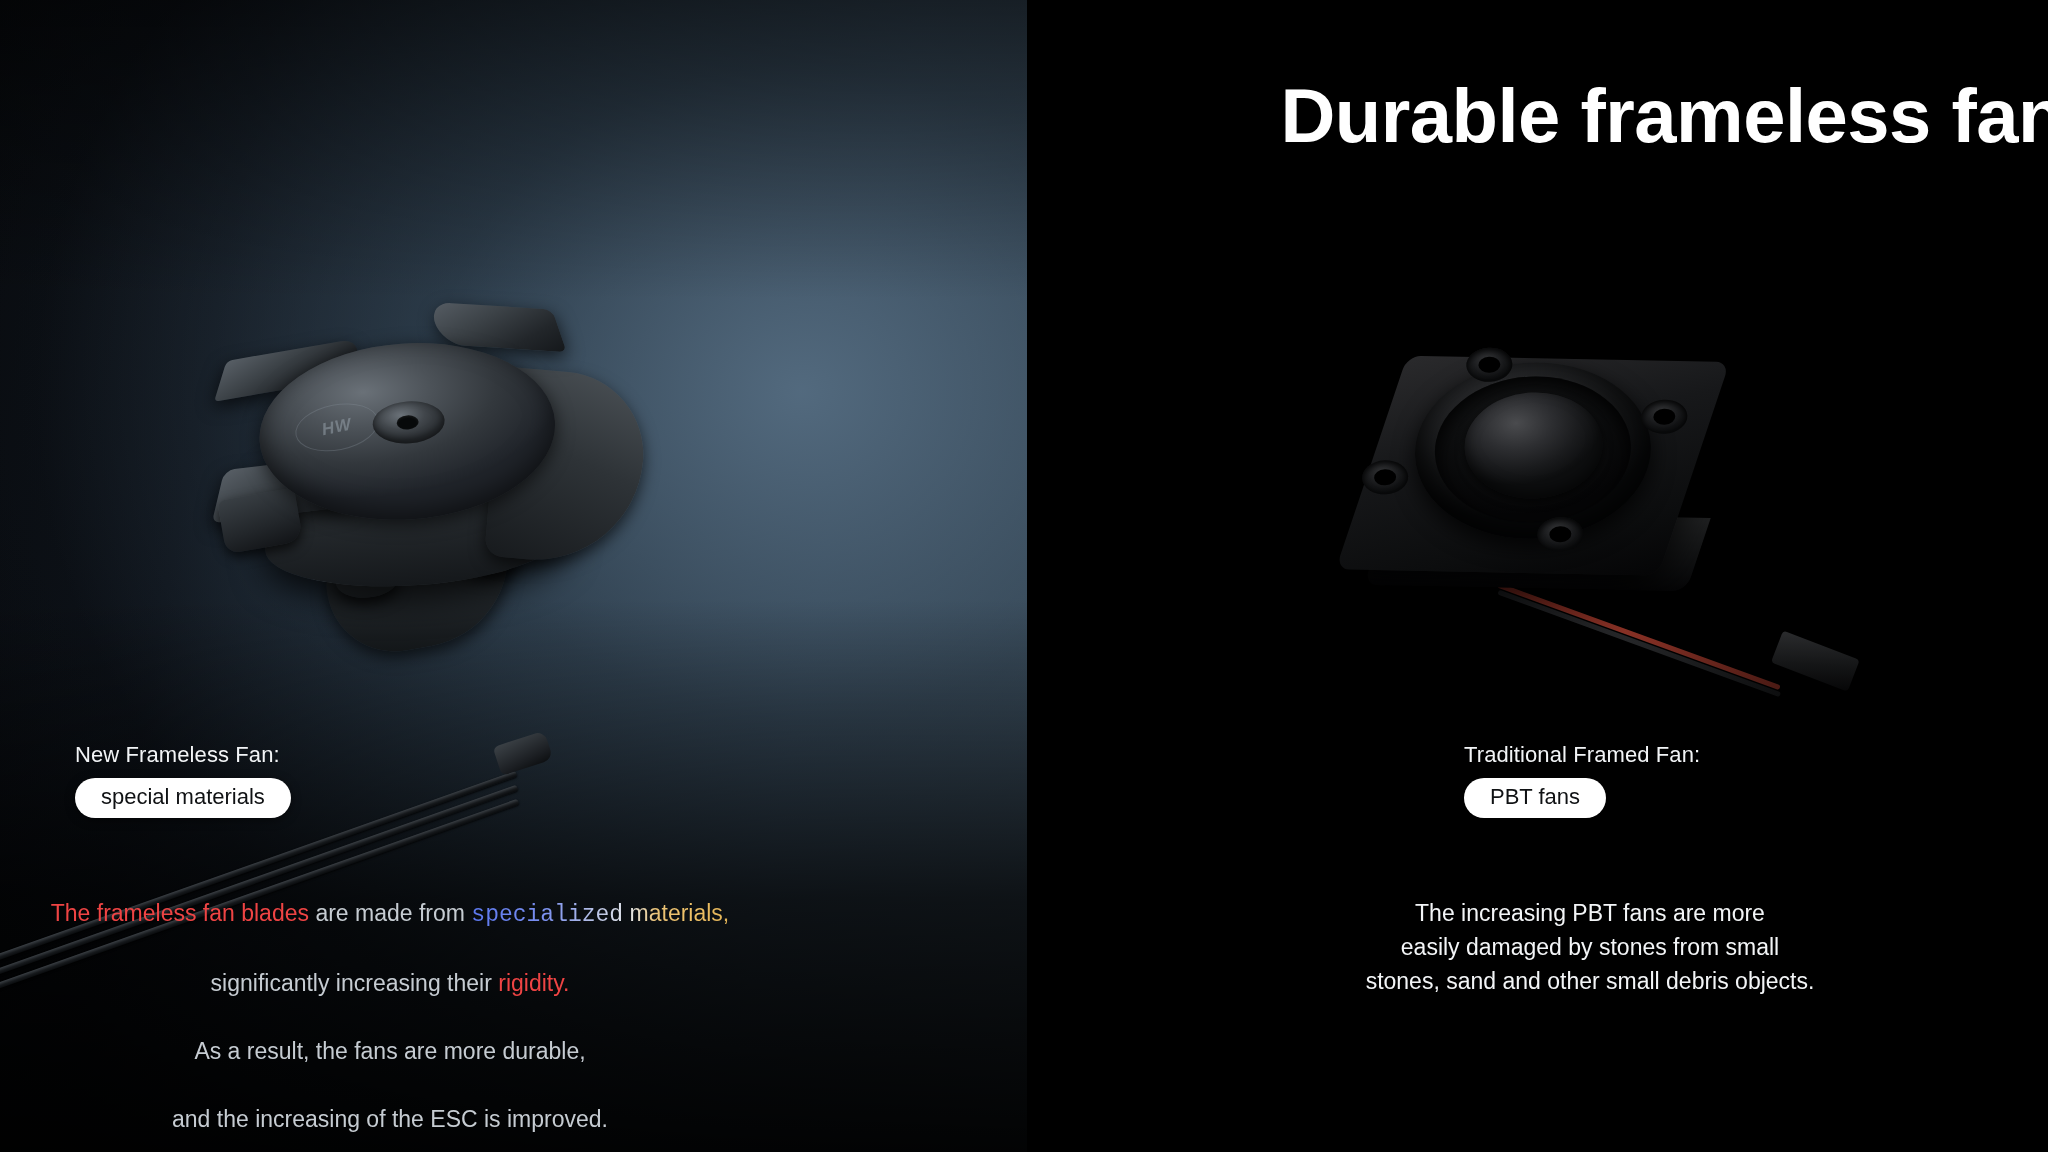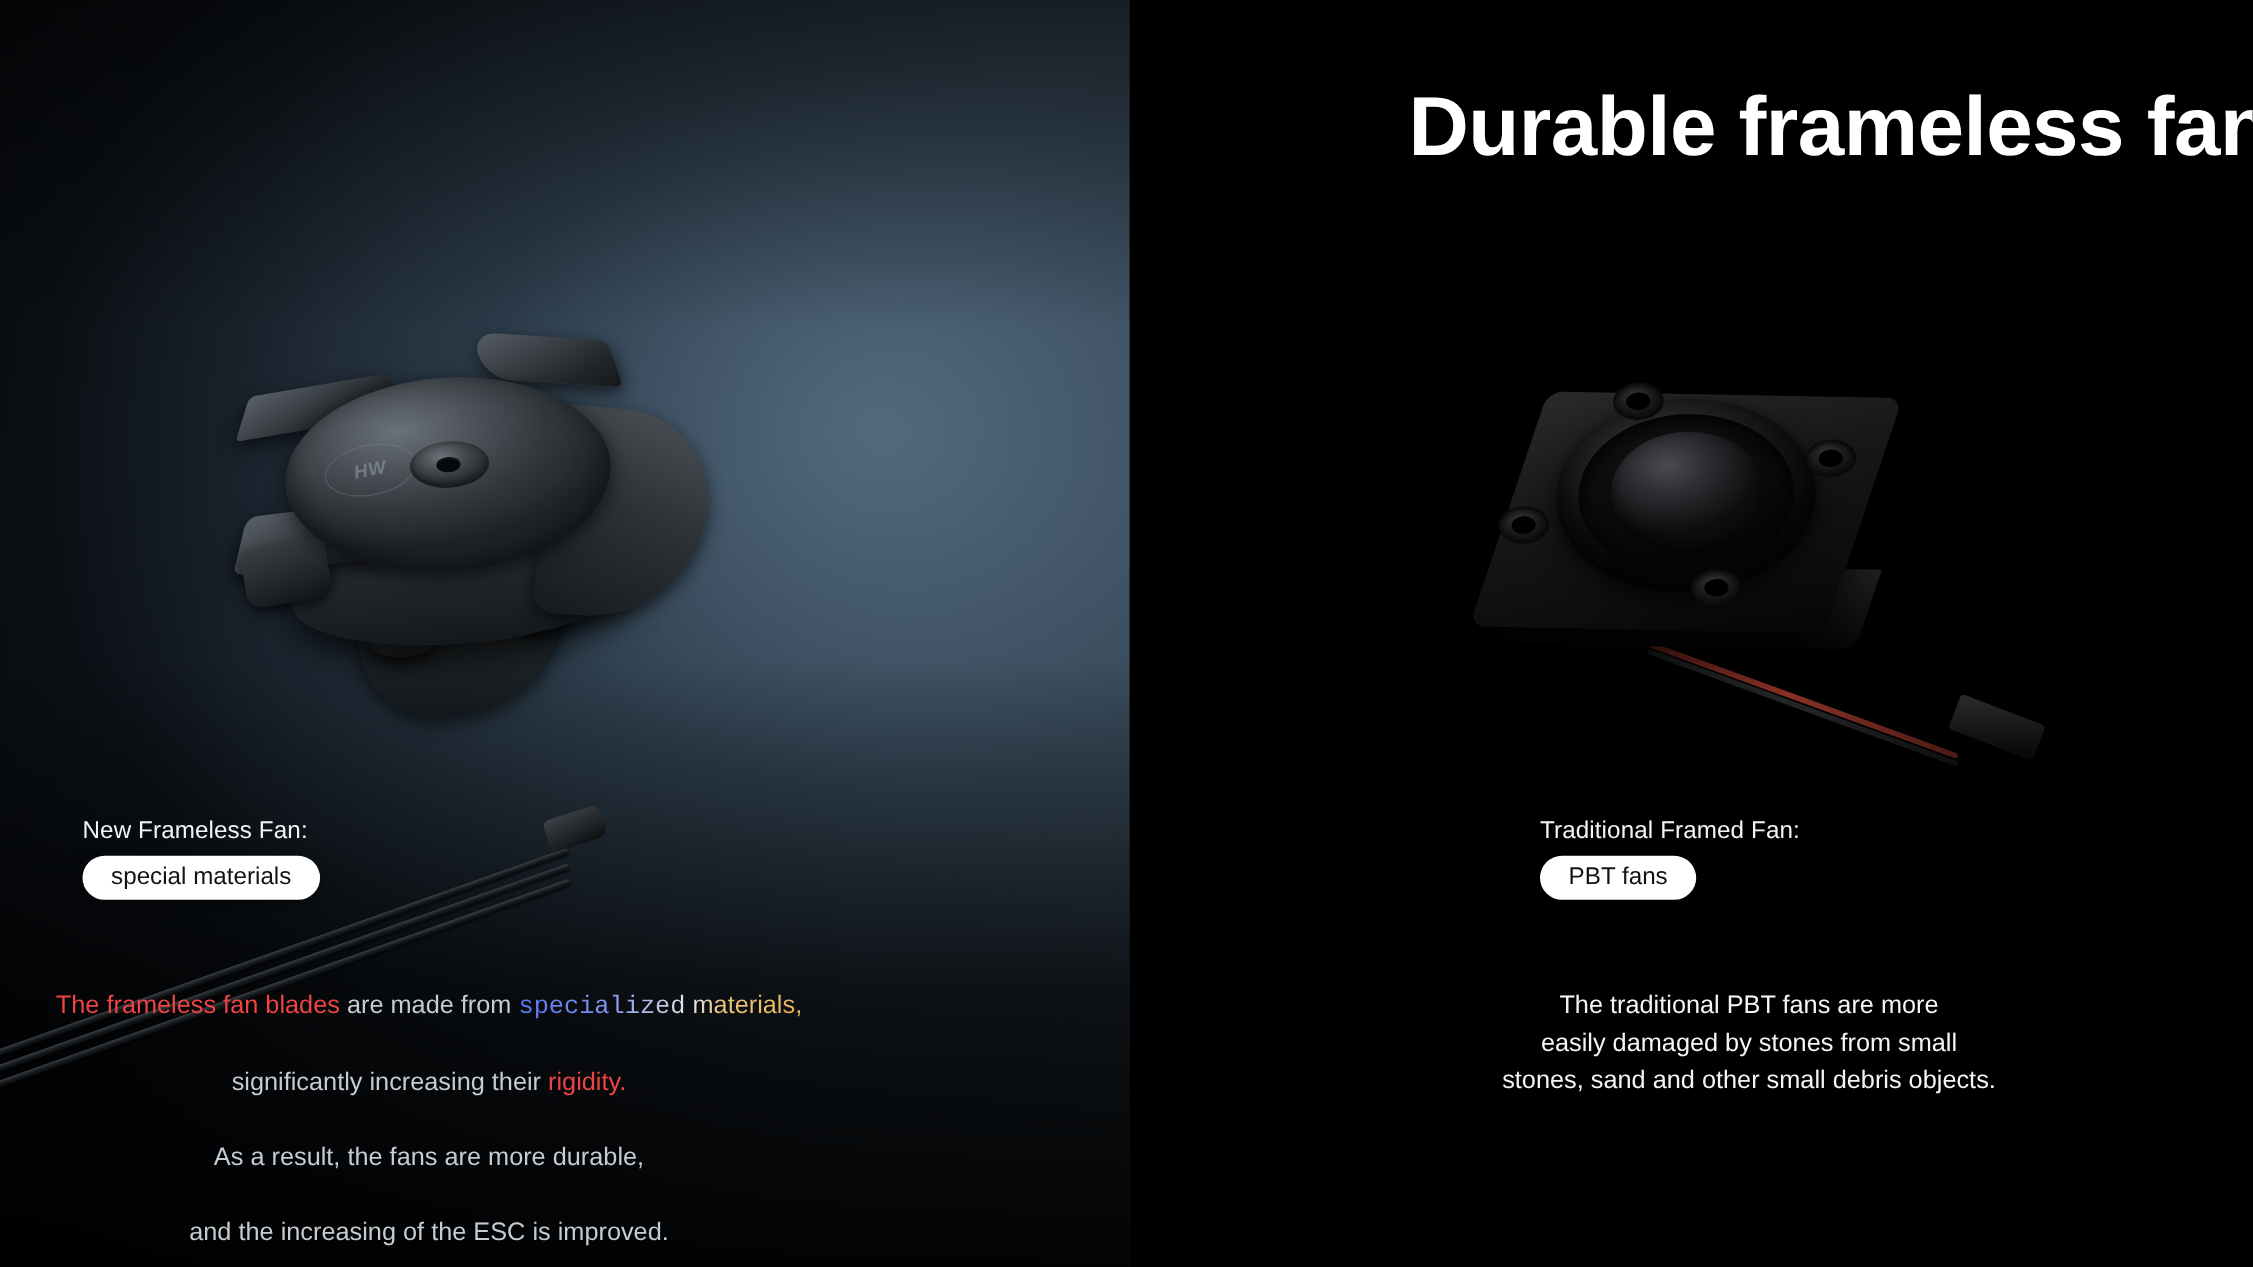--- a/index.html
+++ b/index.html
@@ -280,21 +280,21 @@
     box-shadow: 0 4px 10px rgba(0,0,0,0.9);
   }
 
   
   .caption-block {
     position: absolute;
     z-index: 30;
     text-align: left;
   }
   #caption-left  { left: 75px;   top: 742px; width: 600px; }
-  #caption-right { left: 1400px; top: 742px; width: 440px; }
+  #caption-right { left: 1464px; top: 742px; width: 440px; }
 
   .caption-label {
     font-size: 22px;
     font-weight: 400;
     color: #f2f4f6;
     letter-spacing: 0.1px;
     margin: 0 0 10px 0;
   }
   .pill {
     display: inline-block;
@@ -397,18 +397,18 @@
   </div>
 
   <div id="body-left" class="body-block">
     <span class="ln"><span class="bright">The frameless fan blades </span><span class="dim">are made from </span><span class="hl-blue">specialized</span><span> </span><span class="hl-gold">materials,</span></span>
     <span class="ln"><span class="dim">significantly increasing their </span><span class="bright">rigidity.</span></span>
     <span class="ln dim">As a result, the fans are more durable,</span>
     <span class="ln dim">and the increasing of the ESC is improved.</span>
   </div>
 
   <div id="body-right" class="body-block">
-    <span class="ln">The traditional PBT fans are more</span>
+    <span class="ln">The increasing PBT fans are more</span>
     <span class="ln">easily damaged by stones from small</span>
     <span class="ln">stones, sand and other small debris objects.</span>
   </div>
 
 </div>
 
 </body></html>

